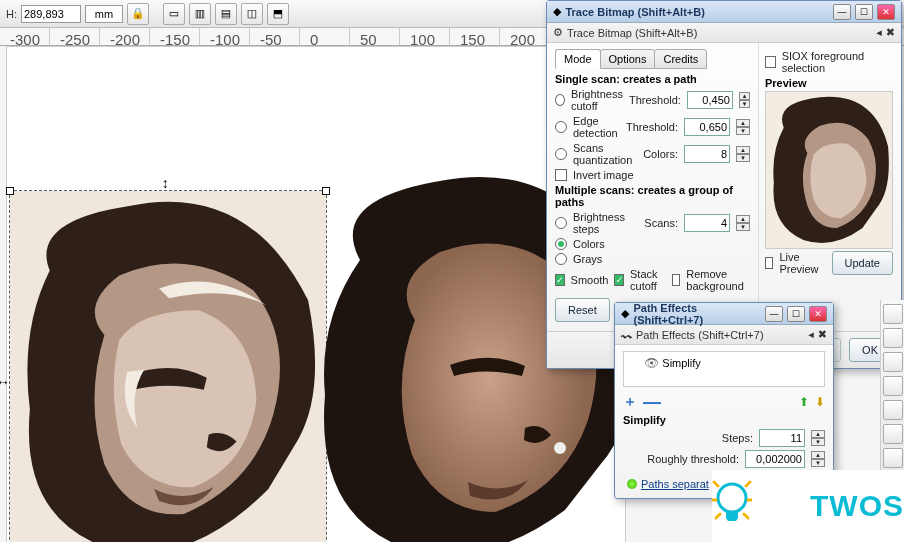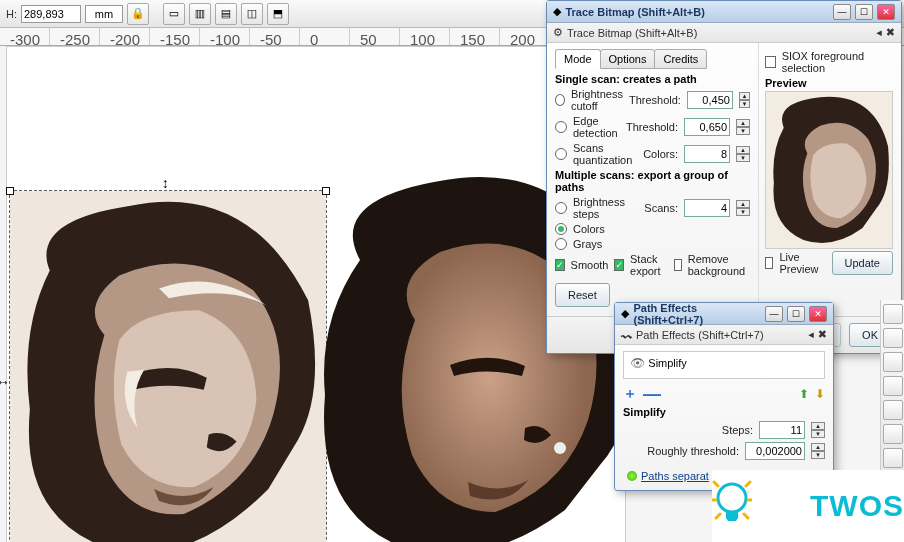--- a/index.html
+++ b/index.html
@@ -186,21 +186,25 @@
       <div class="row">
           <span class="radio"></span>
           <label>Scans quantization</label>
           <span>Colors:</span>
           <input type="text" value="8" style="">
           <div class="spin">
             <div>▴</div>
             <div>▾</div>
           </div>
         </div>
-      <div class="group-label">Multiple scans: export a group of paths</div>
+      <div class="row">
+          <span class="check"></span>
+          <label>Invert image</label>
+        </div>
+      <div class="group-label">Multiple scans: creates a group of paths</div>
       <div class="row">
           <span class="radio"></span>
           <label>Brightness steps</label>
           <span>Scans:</span>
           <input type="text" value="4" style="">
           <div class="spin">
             <div>▴</div>
             <div>▾</div>
           </div>
         </div>
@@ -209,21 +213,21 @@
           <label>Colors</label>
         </div>
       <div class="row">
           <span class="radio"></span>
           <label>Grays</label>
         </div>
       <div class="row">
         <span class="check sel"></span>
           <span>Smooth</span>
         <span class="check sel"></span>
-          <span>Stack export</span>
+          <span>Stack cutoff</span>
         <span class="check"></span>
           <span>Remove background</span>
       </div>
       <div class="row" style="margin-top:6px">
           <button class="btn">Reset</button>
         </div>
     </div>
     <div class="right">
       <div class="row">
           <span class="check"></span>
@@ -261,21 +265,21 @@
     <div class="wbtn close">✕</div>
   </div>
   <div class="subbar">
     <span>〰</span>
     <span>Path Effects (Shift+Ctrl+7)</span>
     <div style="flex:1"></div>
     <span>◂</span>
     <span>✖</span>
   </div>
   <div class="panel">
-    <div style="border:1px solid #ccc;padding:4px 6px;height:28px;background:#fff">
+    <div style="border:1px solid #ccc;padding:4px 20px;height:36px;background:#fff">
       <span class="eye">👁</span>
       <span>Simplify</span>
     </div>
     <div class="row" style="margin-top:6px">
       <span class="plus">＋</span>
       <span class="minus">—</span>
       <div style="flex:1"></div>
       <span class="arrup">⬆</span>
       <span class="arrdown">⬇</span>
     </div>

